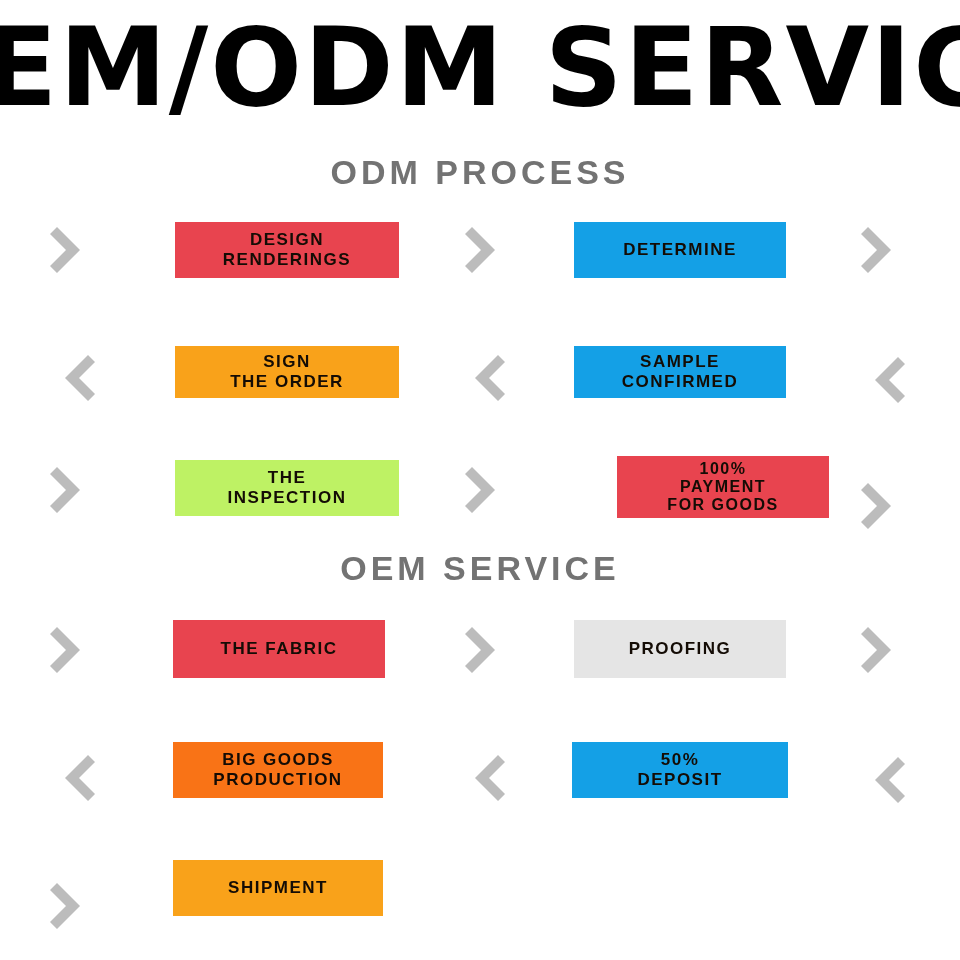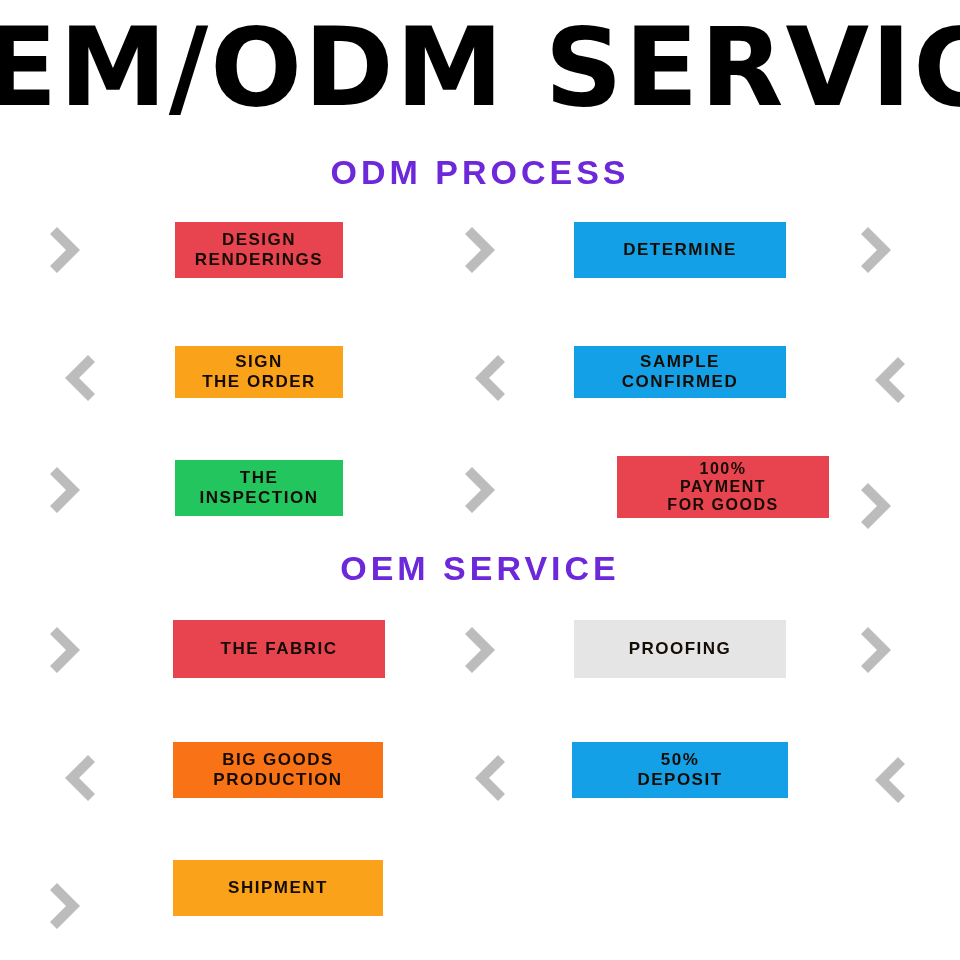--- a/index.html
+++ b/index.html
@@ -46,21 +46,21 @@
   
   .section-heading {
     position: absolute;
     left: 0;
     width: 960px;
     text-align: center;
     font-family: "Liberation Sans", sans-serif;
     font-weight: 700;
     font-size: 34px;
     letter-spacing: 4px;
-    color: #6d28d9;
+    color: #737373;
   }
   #heading-odm { top: 153px; }
   #heading-oem { top: 549px; }
 
   
   .row {
     position: absolute;
     left: 0;
     width: 960px;
     height: 120px;
@@ -103,21 +103,21 @@
     box-sizing: border-box;
     font-family: "Liberation Sans", sans-serif;
     font-weight: 700;
     font-size: 17px;
     line-height: 20px;
     letter-spacing: 1.5px;
     color: #140c05;
     padding: 2px 6px;
     text-transform: uppercase;
   }
-  .box.left  { left: 175px; width: 168px; }
+  .box.left  { left: 175px; width: 224px; }
   .box.right { left: 574px; width: 212px; }
 
   .box .lines { width: 100%; }
   .box .lines span { display: block; }
 
   
   .box { box-shadow: 0 0 0 0 rgba(0,0,0,0); }
 
   
   #row-odm-1 .box { top: 32px; height: 56px; }
@@ -203,21 +203,21 @@
         </svg>
       </div>
   </div>
 
   <div class="row r3" id="row-odm-3">
     <div class="chev slot-a">
         <svg viewBox="0 0 46 52" xmlns="http://www.w3.org/2000/svg" aria-hidden="true">
           <path class="chev-path" d="M10 3 L33 26 L10 49 L3 42 L19 26 L3 10 Z" fill="#BCBCBC"></path>
         </svg>
       </div>
-    <div class="box left" style="background: #22c55e;">
+    <div class="box left" style="background: #bef264;">
         <div class="lines">
           <span>THE</span>
           <span>INSPECTION</span>
         </div>
       </div>
     <div class="chev slot-b">
         <svg viewBox="0 0 46 52" xmlns="http://www.w3.org/2000/svg" aria-hidden="true">
           <path class="chev-path" d="M10 3 L33 26 L10 49 L3 42 L19 26 L3 10 Z" fill="#BCBCBC"></path>
         </svg>
       </div>

